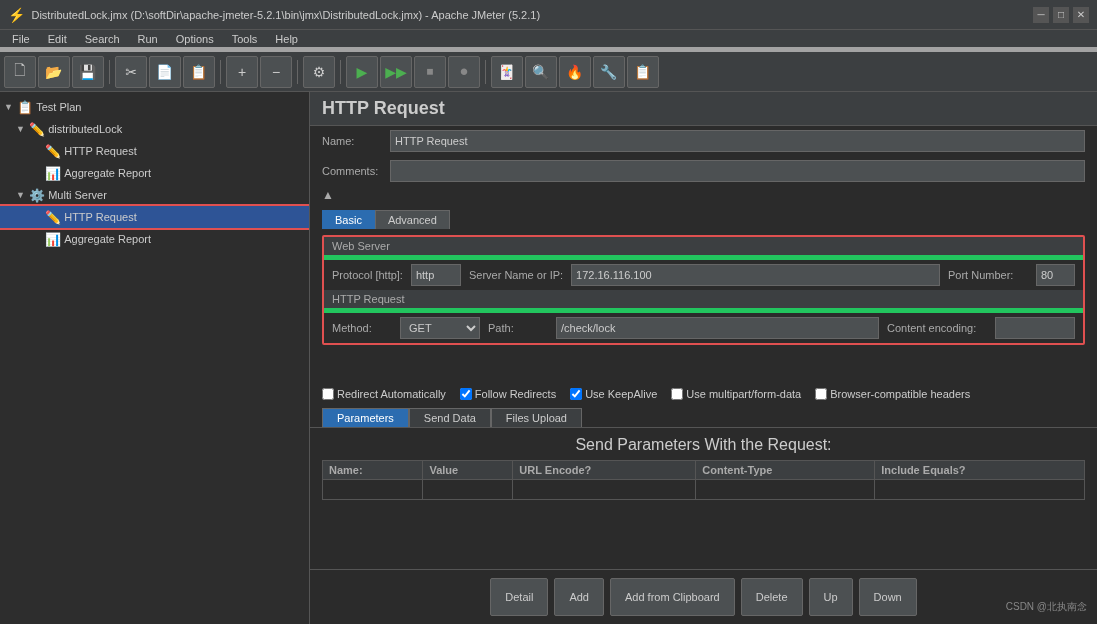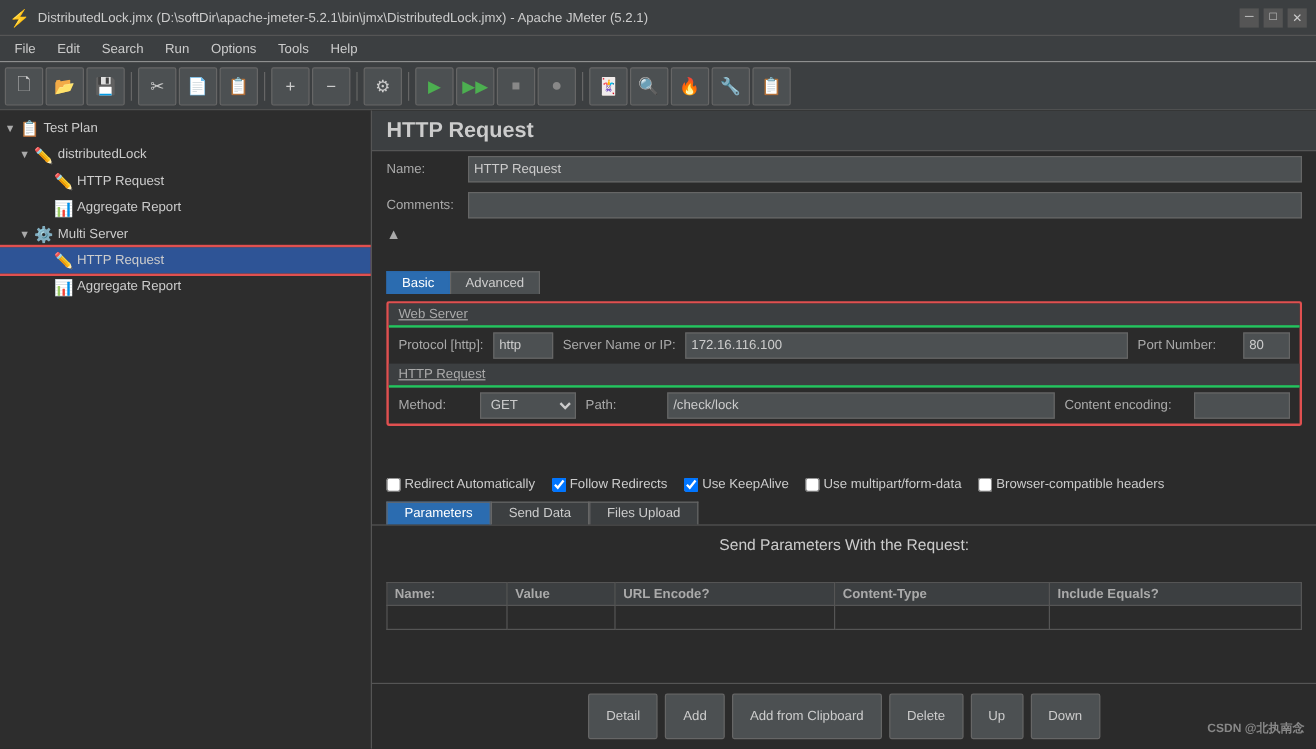--- a/index.html
+++ b/index.html
@@ -21,21 +21,21 @@
     .title-bar-controls { display: flex; gap: 4px; }
     .title-bar-btn { width: 16px; height: 16px; background: #555; border: none; cursor: pointer; color: #ccc; font-size: 10px; display: flex; align-items: center; justify-content: center; }
 
     
     .menu-bar {
       background: #3c3f41;
       height: 22px;
       display: flex;
       align-items: center;
       padding: 0 4px;
-      border-bottom: 1px solid #a3a3a3;
+      border-bottom: 5px solid #a3a3a3;
       gap: 2px;
     }
     .menu-item { padding: 2px 8px; color: #ccc; font-size: 11px; cursor: pointer; }
 
     
     .toolbar {
       background: #3c3f41;
       height: 40px;
       display: flex;
       align-items: center;
@@ -117,21 +117,21 @@
       height: 22px;
     }
     .form-input-full { flex: 1; }
 
     
     .tabs-section {
       padding: 4px 0 0 12px;
       display: flex;
       align-items: center;
       gap: 0;
-      margin-top: 18px;
+      margin-top: 2px;
     }
     .tab-btn {
       padding: 3px 12px;
       background: #4c5052;
       border: 1px solid #666;
       color: #ccc;
       font-size: 11px;
       cursor: pointer;
       border-bottom: none;
     }
@@ -145,22 +145,21 @@
     .red-section {
       border: 2px solid #e05050;
       margin: 6px 12px;
       border-radius: 2px;
     }
     .section-title-bar {
       background: #3c3f41;
       padding: 3px 8px;
       font-size: 11px;
       color: #aaa;
-      border-bottom: 2px solid #22c55e;
-      text-decoration: underline;
+      border-bottom: 5px solid #22c55e;
     }
 
     
     .web-server-row {
       display: flex;
       align-items: center;
       padding: 4px 8px;
       gap: 8px;
     }
 
@@ -203,23 +202,23 @@
       color: #fff;
     }
 
     
     .params-section {
       padding: 8px 12px;
       flex: 1;
     }
     .params-title {
       text-align: center;
-      font-size: 13px;
-      color: #ccc;
-      margin-bottom: 24px;
+      font-size: 16px;
+      color: #ccc;
+      margin-bottom: 6px;
     }
     .params-table {
       width: 100%;
       border-collapse: collapse;
       font-size: 11px;
     }
     .params-table th {
       background: #3c3f41;
       border: 1px solid #555;
       padding: 3px 6px;
@@ -252,21 +251,20 @@
       cursor: pointer;
       border-radius: 2px;
     }
 
     .watermark {
       position: absolute;
       bottom: 10px;
       right: 10px;
       color: #888;
       font-size: 10px;
-      font-weight: bold;
     }
 
     .divider-arrow {
       color: #aaa;
       padding: 2px 12px;
       font-size: 12px;
     }
 
     select.form-input {
       appearance: auto;

